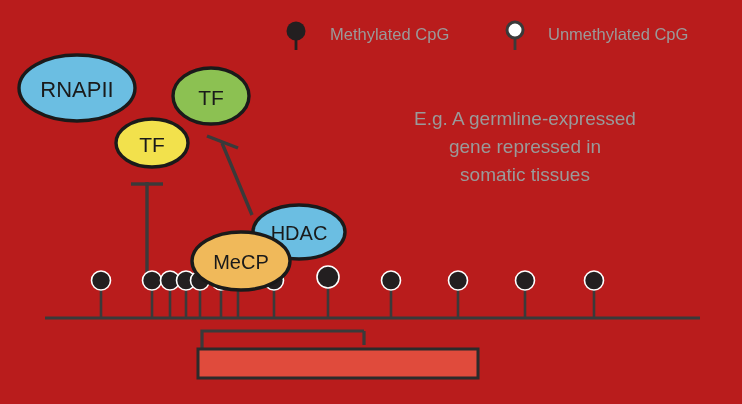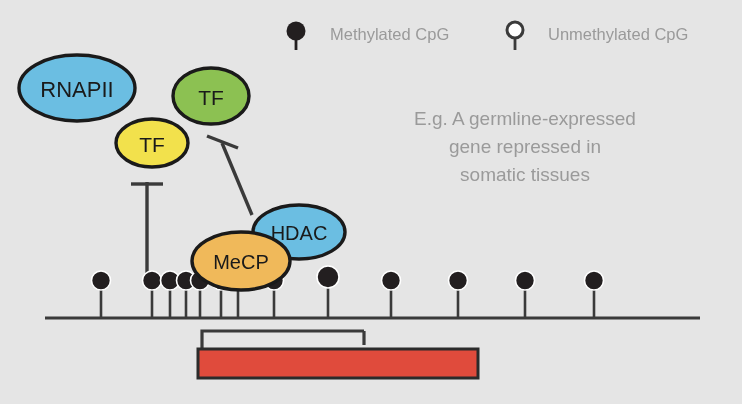--- a/index.html
+++ b/index.html
@@ -7,21 +7,21 @@
     padding: 0;
     background: #ffffff;
   }
   body {
     font-family: "Liberation Sans", sans-serif;
   }
   #stage {
     position: relative;
     width: 742px;
     height: 404px;
-    background: #e5e5e5;
+    background: #b91c1c;
     overflow: hidden;
   }
   #stage svg {
     display: block;
     width: 742px;
     height: 404px;
   }
   .legend-label {
     font-family: "Liberation Sans", sans-serif;
     font-size: 16.5px;

